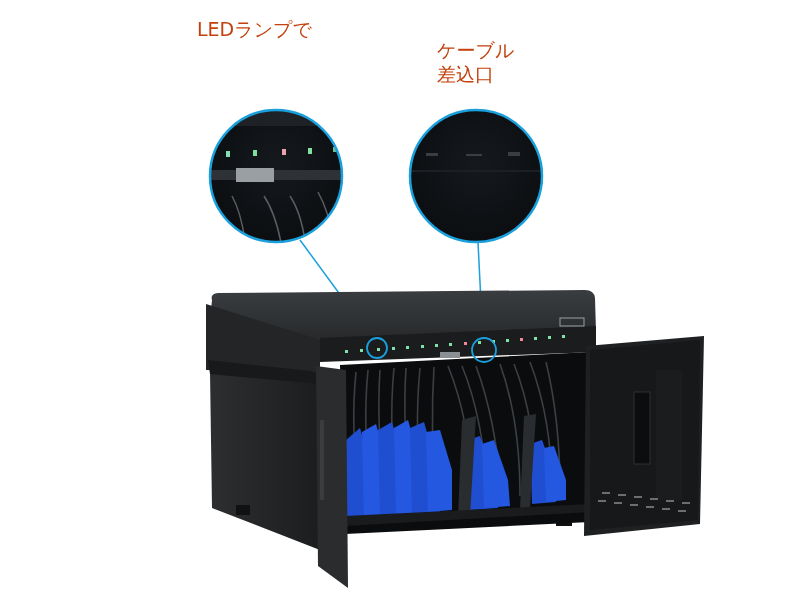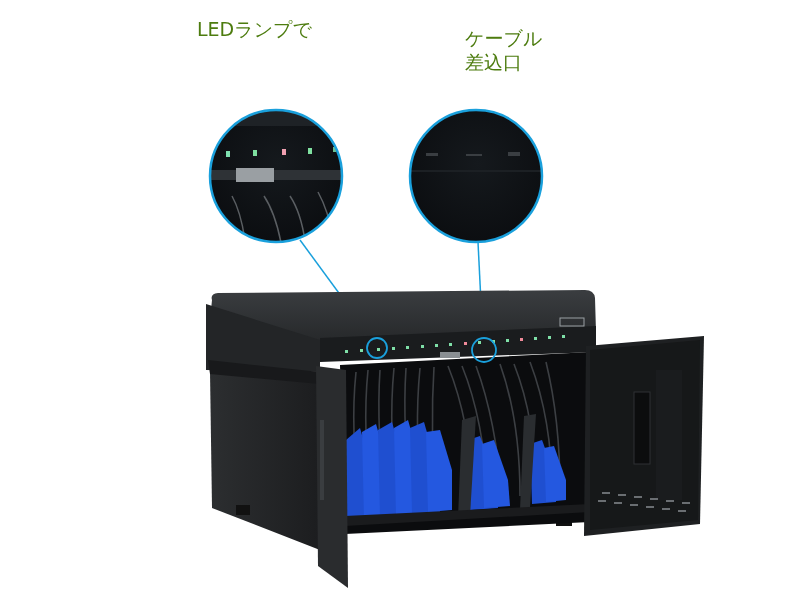--- a/index.html
+++ b/index.html
@@ -1,21 +1,21 @@
 <!DOCTYPE html>
 <html><head>
   <meta charset="utf-8">
   <style>
     html, body { margin: 0; padding: 0; background: #ffffff; }
     body { width: 800px; height: 600px; position: relative; overflow: hidden;
            font-family: "DejaVu Sans", sans-serif; }
-    .label { position: absolute; color: #4d7c0f; font-size: 19px; line-height: 24px; letter-spacing: 0px; }
+    .label { position: absolute; color: #c2410c; font-size: 19px; line-height: 24px; letter-spacing: 0px; }
     .label div { white-space: nowrap; }
     #label-led { left: 197px; top: 17px; }
-    #label-cable { left: 437px; top: 26px; margin-left: 28px; }
+    #label-cable { left: 437px; top: 38px; }
     svg { position: absolute; left: 0; top: 0; }
   </style>
 </head>
 <body>
 
 <div class="label" id="label-led">
   <div>LEDランプで</div>
 </div>
 
 <div class="label" id="label-cable">

